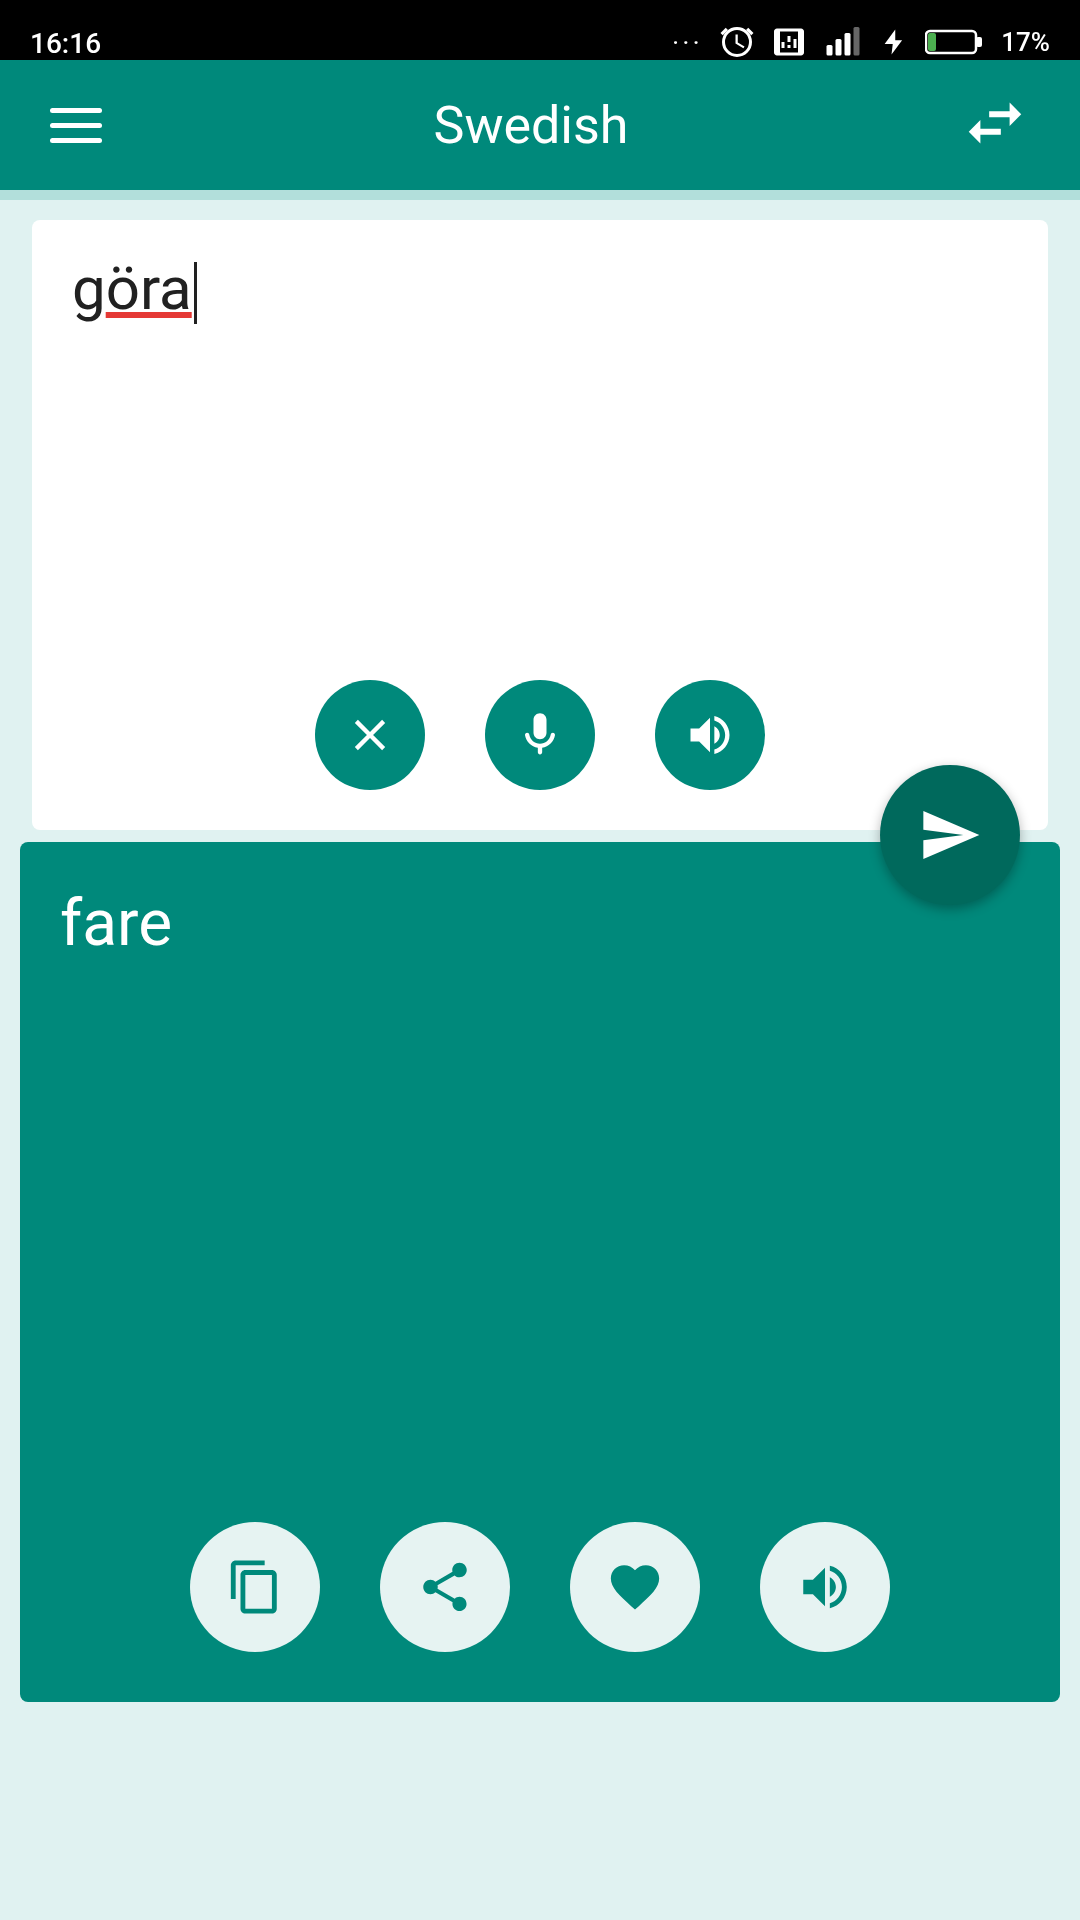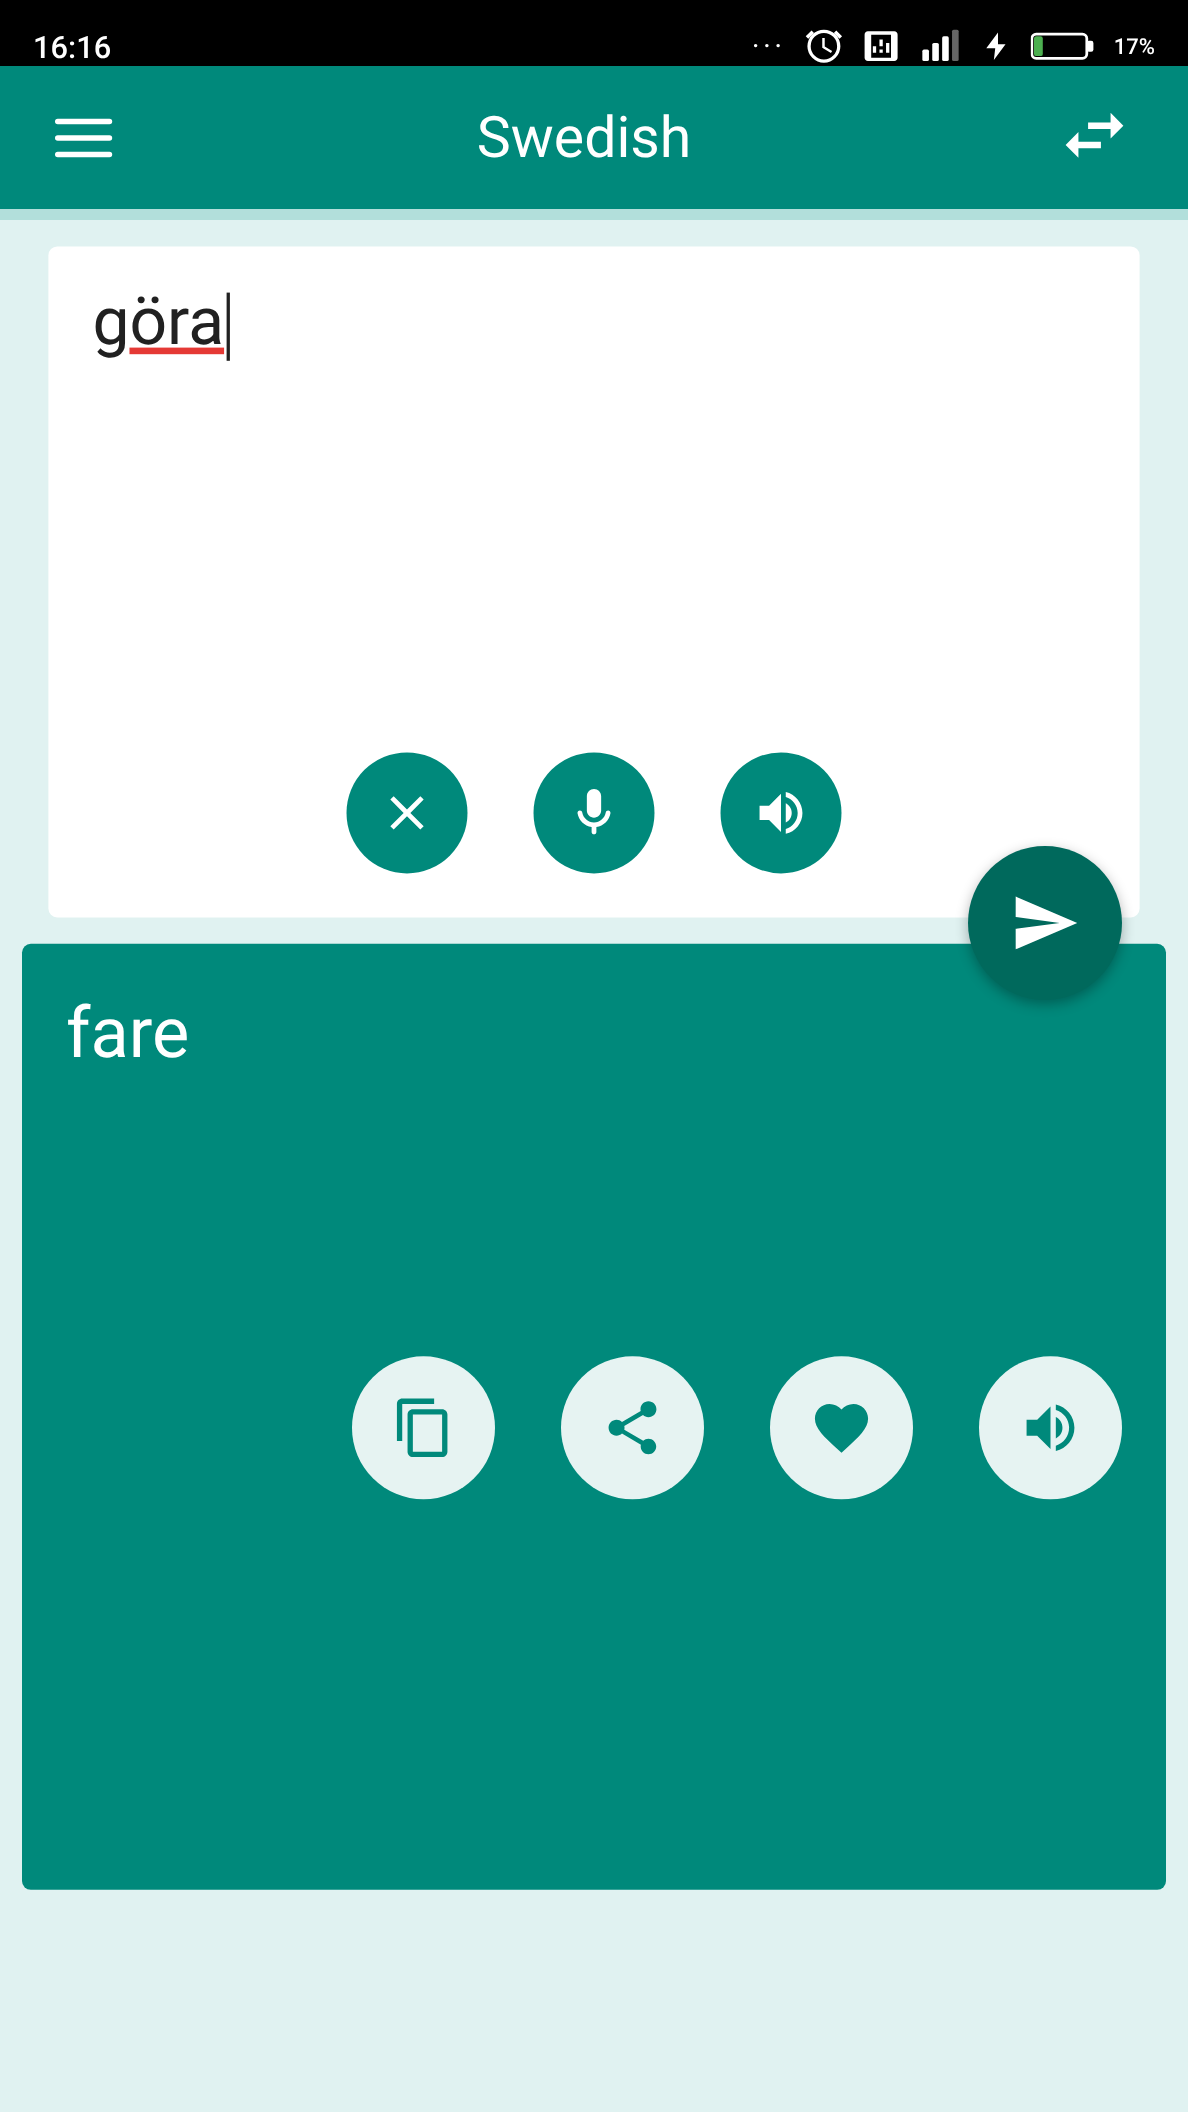--- a/index.html
+++ b/index.html
@@ -74,21 +74,21 @@
 
     
     .header-divider {
       background: #b2dfdb;
       height: 10px;
     }
 
     
     .input-section {
       background: #fff;
-      margin: 24px;
+      margin: 12px;
       border-radius: 8px;
       padding: 30px 40px 40px 40px;
       position: relative;
       min-height: 610px;
       display: flex;
       flex-direction: column;
     }
 
     .input-actions {
       display: flex;
@@ -139,21 +139,21 @@
     }
 
     
     .output-section {
       background: #00897b;
       margin: 0 20px;
       border-radius: 8px;
       padding: 40px 40px 50px 40px;
       min-height: 860px;
       display: flex;
-      flex-direction: row;
+      flex-direction: column;
       position: relative;
     }
 
     .output-text {
       font-size: 64px;
       font-weight: 400;
       color: #fff;
       line-height: 1.3;
       flex: 1;
     }
@@ -224,21 +224,21 @@
 
     <svg width="30" height="36" viewBox="0 0 24 24" fill="white">
         <path d="M13 2L4.5 13.5H11L10 22l8.5-11.5H13L13 2z"></path>
       </svg>
 
     <svg width="60" height="32" viewBox="0 0 60 30" fill="none">
       <rect x="1" y="4" width="50" height="22" rx="4" ry="4" stroke="white" stroke-width="2.5" fill="none"></rect>
       <rect x="51" y="10" width="6" height="10" rx="2" fill="white"></rect>
       <rect x="3" y="6" width="8" height="18" rx="2" fill="#4caf50"></rect>
     </svg>
-    <span style="font-size:20px;">17%</span>
+    <span style="font-size:26px;">17%</span>
   </div>
 </div>
 
 <div class="toolbar">
   <div class="toolbar-menu-icon">
     <span></span>
     <span></span>
     <span></span>
   </div>
   <span class="toolbar-lang">Swedish</span>

